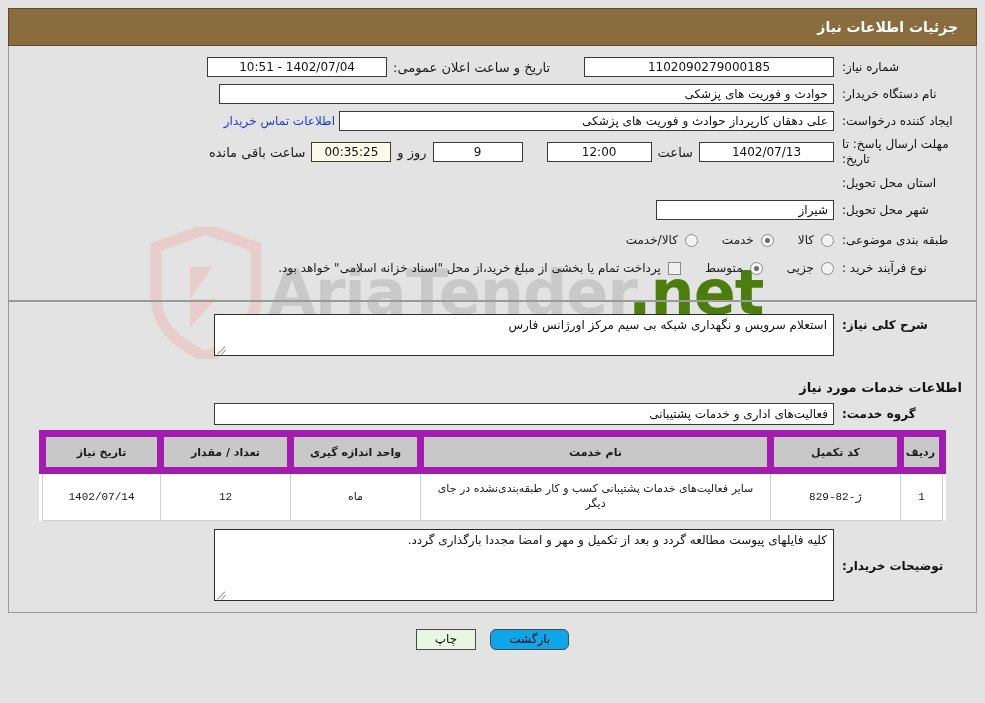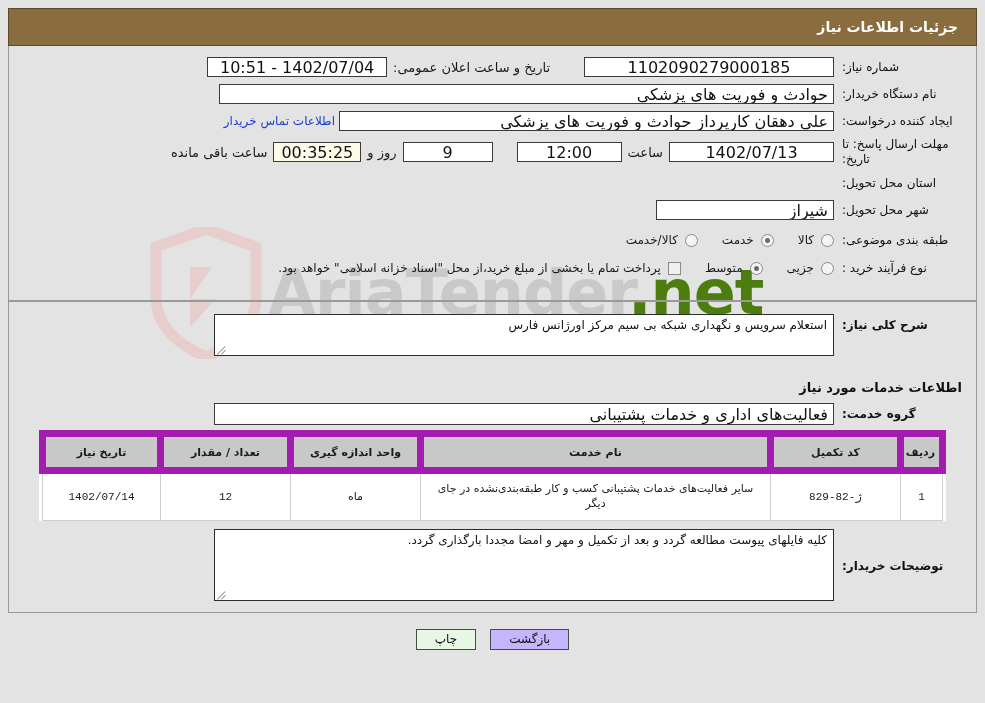--- a/index.html
+++ b/index.html
@@ -116,21 +116,21 @@
   .lbl.w150 { width: 120px; }
   .lbl.bold { font-weight: bold; }
 
   .fld {
     border: 1px solid #3a3a3a;
     background: #ffffff;
     height: 20px;
     line-height: 19px;
     box-sizing: border-box;
     padding: 0 5px;
-    font-size: 16px;
+    font-size: 12px;
     color: #111;
     text-align: right;
     overflow: hidden;
     white-space: nowrap;
   }
   .fld.center { text-align: center; }
   .fld.cream { background: #fbfbe8; }
 
   .inline-lbl {
     padding: 0 6px;
@@ -267,21 +267,21 @@
     height: 21px;
     line-height: 19px;
     box-sizing: border-box;
     font-size: 12px;
     padding: 0 18px;
     cursor: pointer;
     text-align: center;
     color: #111;
   }
   .btn.print  { background: #e8f6e4; }
-  .btn.back   { background: #c4b5fd; }
+  .btn.back   { background: #0ea5e9; border-radius: 6px; }
 </style>
 </head>
 <body>
 
 <div id="watermark">
   <div class="wm-inner">
     <div class="wm-shield">
       <svg width="112" height="132" viewBox="0 0 112 132">
         <path d="M56 2 L106 20 L106 70 Q106 108 56 130 Q6 108 6 70 L6 20 Z" fill="none" stroke="#e8cdcd" stroke-width="11"></path>
         <path d="M40 40 L62 40 L40 72 L66 72 L40 100 Z" fill="#e8cdcd"></path>
@@ -312,26 +312,26 @@
     </div>
 
     <div class="row">
       <div class="lbl w150">ایجاد کننده درخواست:</div>
       <div class="fld" style="width:495px">علی دهقان کارپرداز حوادث و فوریت های پزشکی</div>
       <div class="link">اطلاعات تماس خریدار</div>
     </div>
 
     <div class="row">
       <div class="lbl w150" style="line-height:1.25;white-space:normal;text-align:left">مهلت ارسال پاسخ: تا تاریخ:</div>
-      <div class="fld center" style="width:165px">1402/07/13</div>
+      <div class="fld center" style="width:135px">1402/07/13</div>
       <div class="inline-lbl">ساعت</div>
       <div class="fld center" style="width:105px">12:00</div>
       <div class="fld center" style="width:90px;margin-right:24px">9</div>
       <div class="inline-lbl">روز و</div>
-      <div class="fld center cream" style="width:88px">00:35:25</div>
+      <div class="fld center cream" style="width:80px">00:35:25</div>
       <div class="inline-lbl">ساعت باقی مانده</div>
     </div>
 
     <div class="row">
       <div class="lbl w150">استان محل تحویل:</div>
     </div>
 
     <div class="row">
       <div class="lbl w150">شهر محل تحویل:</div>
       <div class="fld" style="width:178px">شیراز</div>

